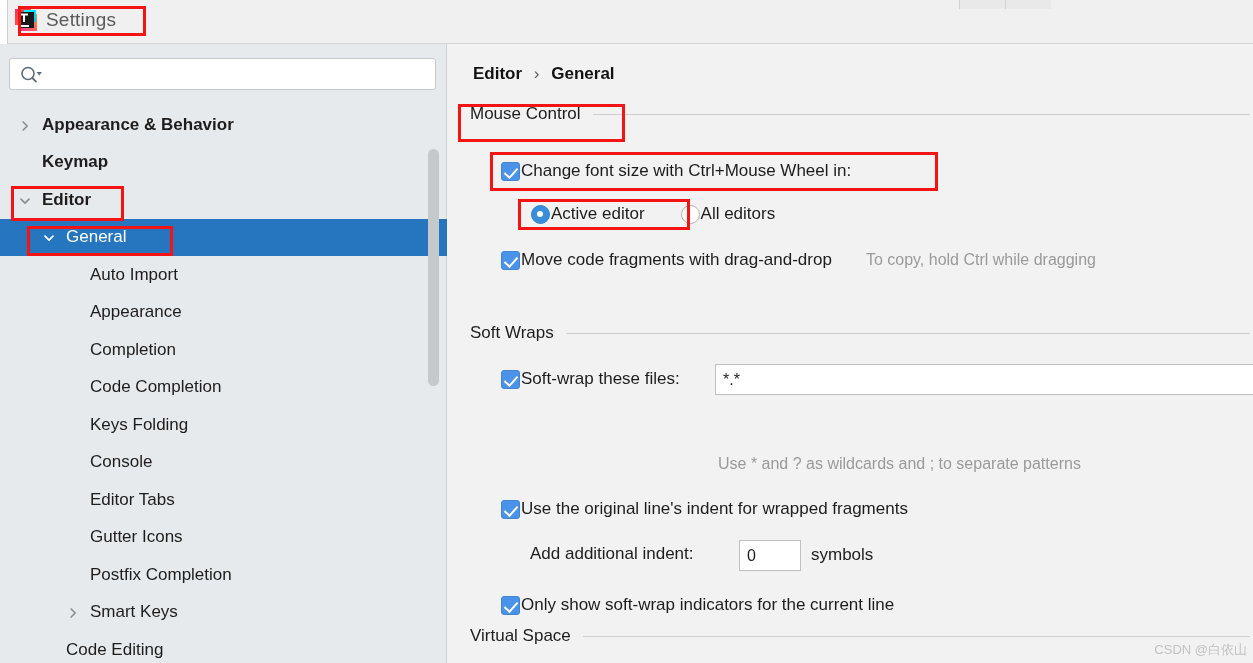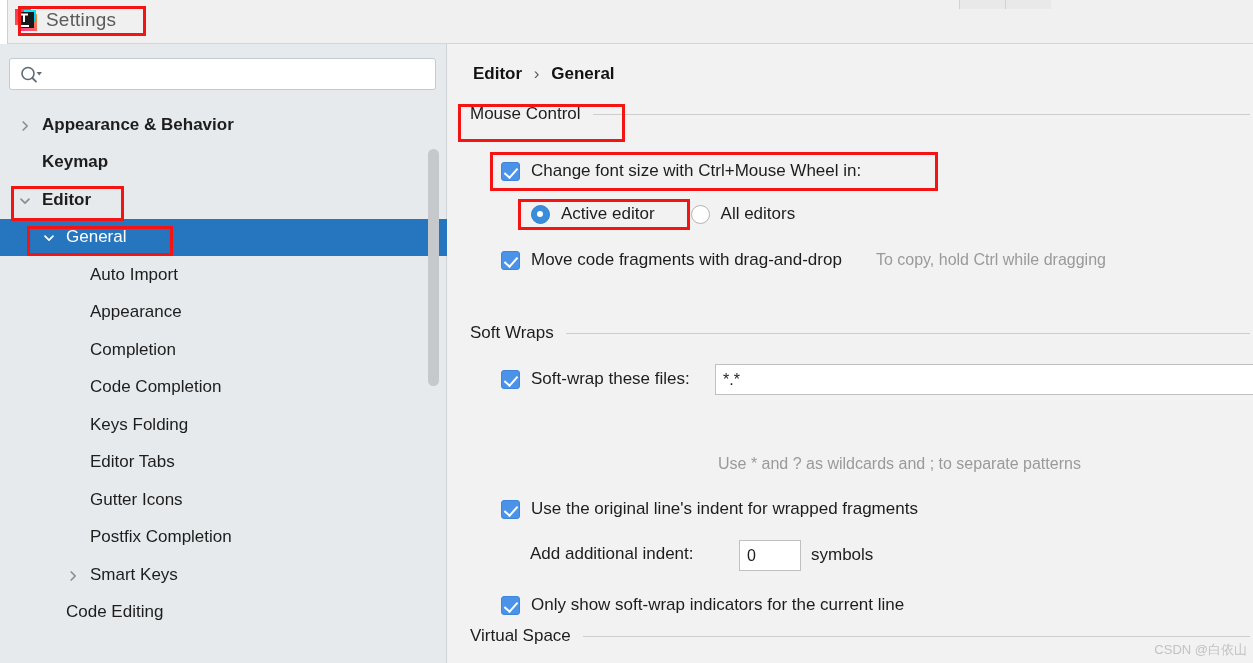--- a/index.html
+++ b/index.html
@@ -144,21 +144,21 @@
     width: 19px; height: 19px; flex: none;
     border-radius: 50%; position: relative;
     background: #ffffff; border: 1.5px solid #b4b4b4;
   }
   .rdo.on { background: #3a8ddb; border: 1.5px solid #3180cb; }
   .rdo.on::after {
     content: ""; position: absolute;
     left: 5px; top: 5px; width: 6px; height: 6px;
     border-radius: 50%; background: #ffffff;
   }
-  .ctl-label { font-size: 17px; color: #1d1d1d; padding-left: 11px; }
+  .ctl-label { font-size: 17px; color: #1d1d1d; padding-left: 1px; }
   .hint { font-size: 16px; color: #9a9a9a; }
 
   .textfield {
     background: #ffffff; border: 1px solid #c0c0c0;
     font-family: "Liberation Sans", sans-serif;
     font-size: 16px; color: #1d1d1d;
     padding: 0 7px; outline: none;
   }
 
   .watermark {
@@ -254,20 +254,23 @@
         <div class="tree-row">
           <span class="tree-label" style="left: 90px;">Completion</span>
         </div>
         <div class="tree-row">
           <span class="tree-label" style="left: 90px;">Code Completion</span>
         </div>
         <div class="tree-row">
           <span class="tree-label" style="left: 90px;">Keys Folding</span>
         </div>
         <div class="tree-row">
+          <span class="tree-label" style="left: 90px;">Console</span>
+        </div>
+        <div class="tree-row">
           <span class="tree-label" style="left: 90px;">Editor Tabs</span>
         </div>
         <div class="tree-row">
           <span class="tree-label" style="left: 90px;">Gutter Icons</span>
         </div>
         <div class="tree-row">
           <span class="tree-label" style="left: 90px;">Postfix Completion</span>
         </div>
         <div class="tree-row">
           <span class="twisty" style="left: 66px;"><svg viewBox="0 0 14 14" width="14" height="14">

